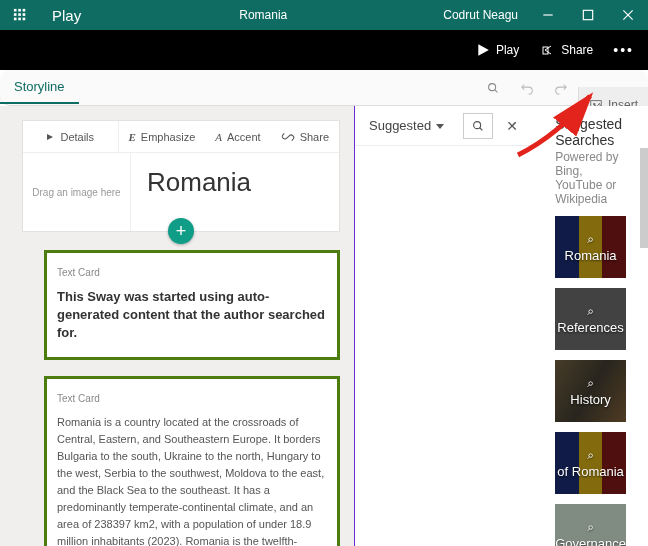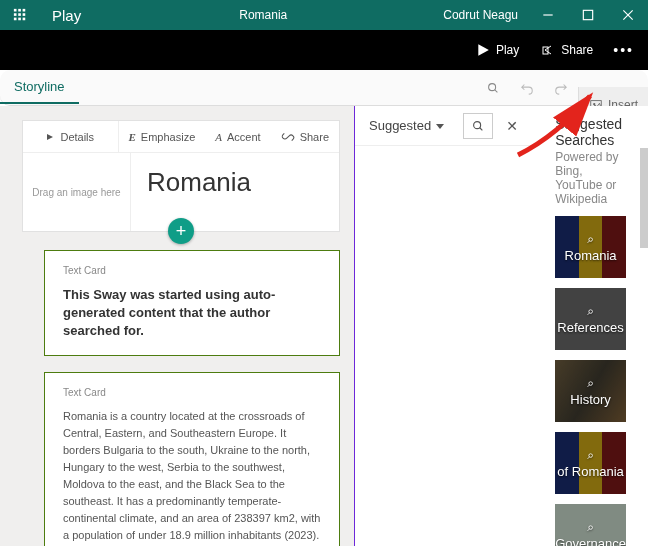--- a/index.html
+++ b/index.html
@@ -30,21 +30,21 @@
   
   .title-card { background:#fff; border:1px solid #e1e1e1; margin-bottom:18px; position:relative; }
   .tc-header { height:32px; border-bottom:1px solid #eee; display:flex; align-items:center; font-size:11px; color:#555; }
   .tc-details { width:108px; border-right:1px solid #eee; display:flex; align-items:center; justify-content:center; gap:6px; padding:0 8px; height:32px;}
   .tc-tool { padding: 0 10px; display:flex; align-items:center; gap:5px; height:32px;}
   .tc-body { display:flex; }
   .img-drop { width:108px; height:78px; border-right:1px solid #eee; display:flex; align-items:center; justify-content:center; font-size:10px; color:#999; text-align:center; padding:6px; }
   .title-text { flex:1; padding: 14px 16px; font-size:26px; color:#333; font-weight:400; }
   .add-btn { position:absolute; bottom:-13px; left:50%; transform:translateX(-50%); width:26px; height:26px; border-radius:50%; background:#0f9d87; color:#fff; display:flex; align-items:center; justify-content:center; font-size:18px; box-shadow:0 1px 3px rgba(0,0,0,.3); }
   
-  .text-card { background:#fff; border:1px solid #4d7c0f; margin: 0 0 16px 22px; padding: 14px 18px; }
+  .text-card { background:#fff; border:3px solid #4d7c0f; margin: 0 0 16px 22px; padding: 14px 10px; }
   .text-card .label { font-size:10px; color:#888; margin-bottom:10px; }
   .text-card .body-strong { font-size:13px; font-weight:bold; line-height:1.4; color:#333; }
   .text-card .body-long { font-size:11px; line-height:1.55; color:#555; }
   
   .rp-header { height:40px; display:flex; align-items:center; padding:0 8px; gap:6px; border-bottom:1px solid #eee; }
   .rp-header .drop { font-size:13px; color:#444; padding:4px 6px; display:flex; align-items:center; gap:4px; }
   .rp-header .spacer { flex:1; }
   .rp-header .search { width:100px; font-size:11px; color:#999; border:none; padding:4px; background:transparent;}
   .rp-header .s-btn { width:30px; height:26px; border:1px solid #ccc; display:flex; align-items:center; justify-content:center; color:#555;}
   .rp-header .close { width:26px; display:flex; align-items:center; justify-content:center; color:#555; font-size:14px;}

